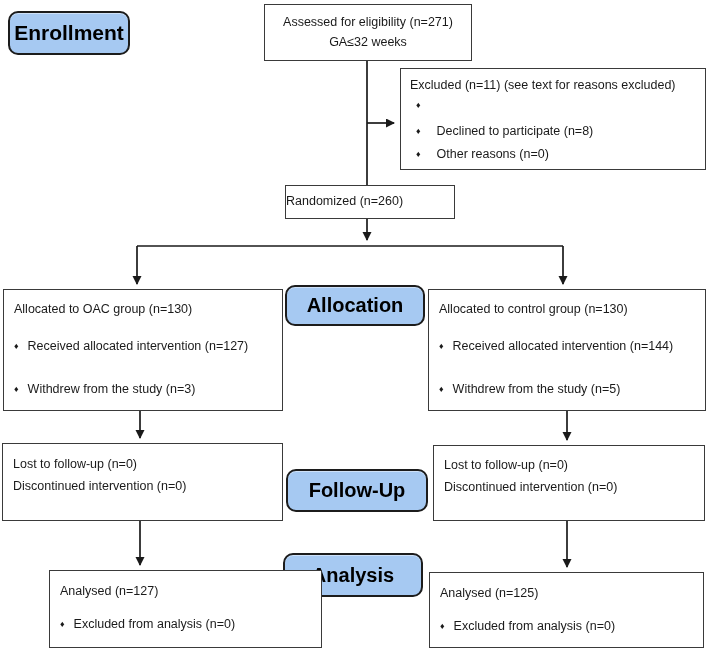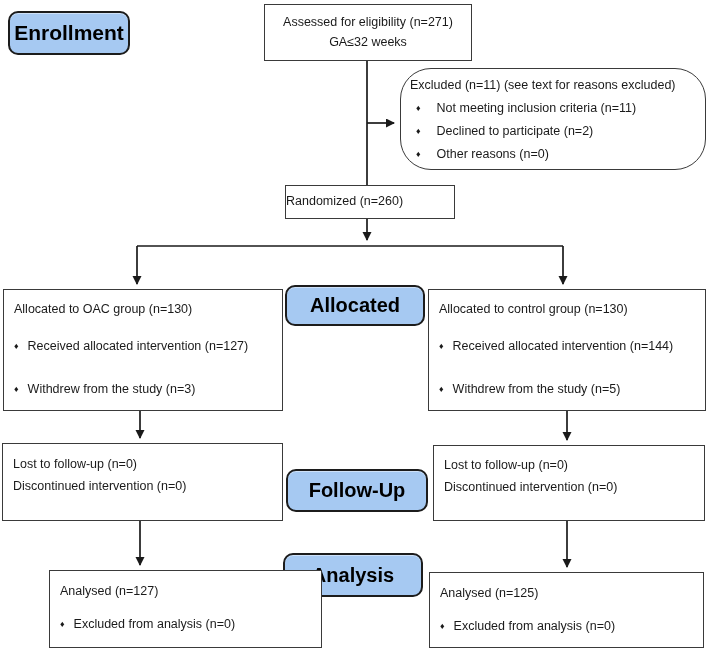--- a/index.html
+++ b/index.html
@@ -18,21 +18,21 @@
     display:flex;align-items:center;justify-content:center;
     font-weight:bold;color:#000;box-sizing:border-box;
     box-shadow:inset 0 1px 0 rgba(255,255,255,.45);
   }
   .stage-enrollment{left:8px;top:11px;width:122px;height:44px;font-size:21px;}
   .stage-allocation{left:285px;top:285px;width:140px;height:41px;font-size:20px;}
   .stage-followup{left:286px;top:429px;width:142px;height:43px;font-size:20px;margin-top:40px;}
   .stage-analysis{left:283px;top:553px;width:140px;height:44px;font-size:20px;}
 
   .box-assessed{left:264px;top:4px;width:208px;height:57px;display:flex;flex-direction:column;align-items:center;justify-content:center;gap:4px;text-align:center;}
-  .box-excluded{left:400px;top:68px;width:306px;height:102px;border-radius:31px;}
+  .box-excluded{left:400px;top:68px;width:306px;height:102px;}
   .box-randomized{left:285px;top:185px;width:170px;height:34px;display:flex;align-items:center;justify-content:flex-start;}
   .box-alloc-left{left:3px;top:289px;width:280px;height:122px;}
   .box-alloc-right{left:428px;top:289px;width:278px;height:122px;}
   .box-fu-left{left:2px;top:443px;width:281px;height:78px;}
   .box-fu-right{left:433px;top:445px;width:272px;height:76px;}
   .box-an-left{left:5px;top:570px;width:273px;height:78px;margin-left:44px;}
   .box-an-right{left:429px;top:572px;width:275px;height:76px;}
 
   .abs{position:absolute;white-space:nowrap;}
   .brow{position:absolute;white-space:nowrap;display:flex;align-items:baseline;}
@@ -61,43 +61,42 @@
       <line x1="567" y1="411" x2="567" y2="440" marker-end="url(#arw)"></line>
       <line x1="140" y1="521" x2="140" y2="565" marker-end="url(#arw)"></line>
       <line x1="567" y1="521" x2="567" y2="567" marker-end="url(#arw)"></line>
     </g>
   </svg>
 
   <div class="stage stage-enrollment">
     <span>Enrollment</span>
   </div>
   <div class="stage stage-allocation">
-    <span>Allocated</span>
+    <span>Allocation</span>
   </div>
   <div class="stage stage-followup">
     <span>Follow-Up</span>
   </div>
   <div class="stage stage-analysis">
     <span>Analysis</span>
   </div>
 
   <div class="fbox box-assessed">
     <span>Assessed for eligibility (n=271)</span>
     <span>GA≤32 weeks</span>
   </div>
 
   <div class="fbox box-excluded">
     <div class="abs" style="left:9px;top:9px;">Excluded (n=11) (see text for reasons excluded)</div>
     <div class="brow" style="left:9px;top:32px;">
       <span class="glyph glyph-wide">♦</span>
-      <span>Not meeting inclusion criteria (n=11)</span>
     </div>
     <div class="brow" style="left:9px;top:55px;">
       <span class="glyph glyph-wide">♦</span>
-      <span>Declined to participate (n=2)</span>
+      <span>Declined to participate (n=8)</span>
     </div>
     <div class="brow" style="left:9px;top:78px;">
       <span class="glyph glyph-wide">♦</span>
       <span>Other reasons (n=0)</span>
     </div>
   </div>
 
   <div class="fbox box-randomized">
     <span>Randomized (n=260)</span>
   </div>

